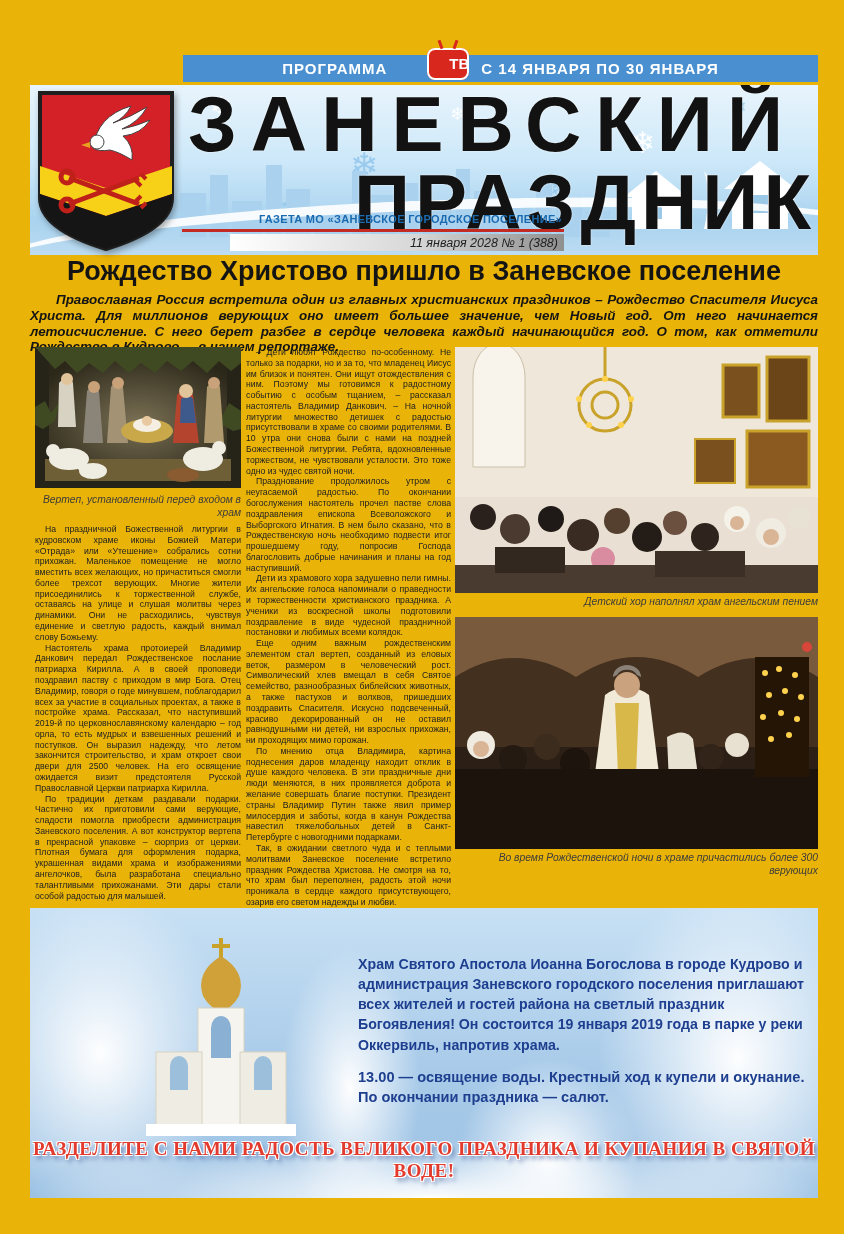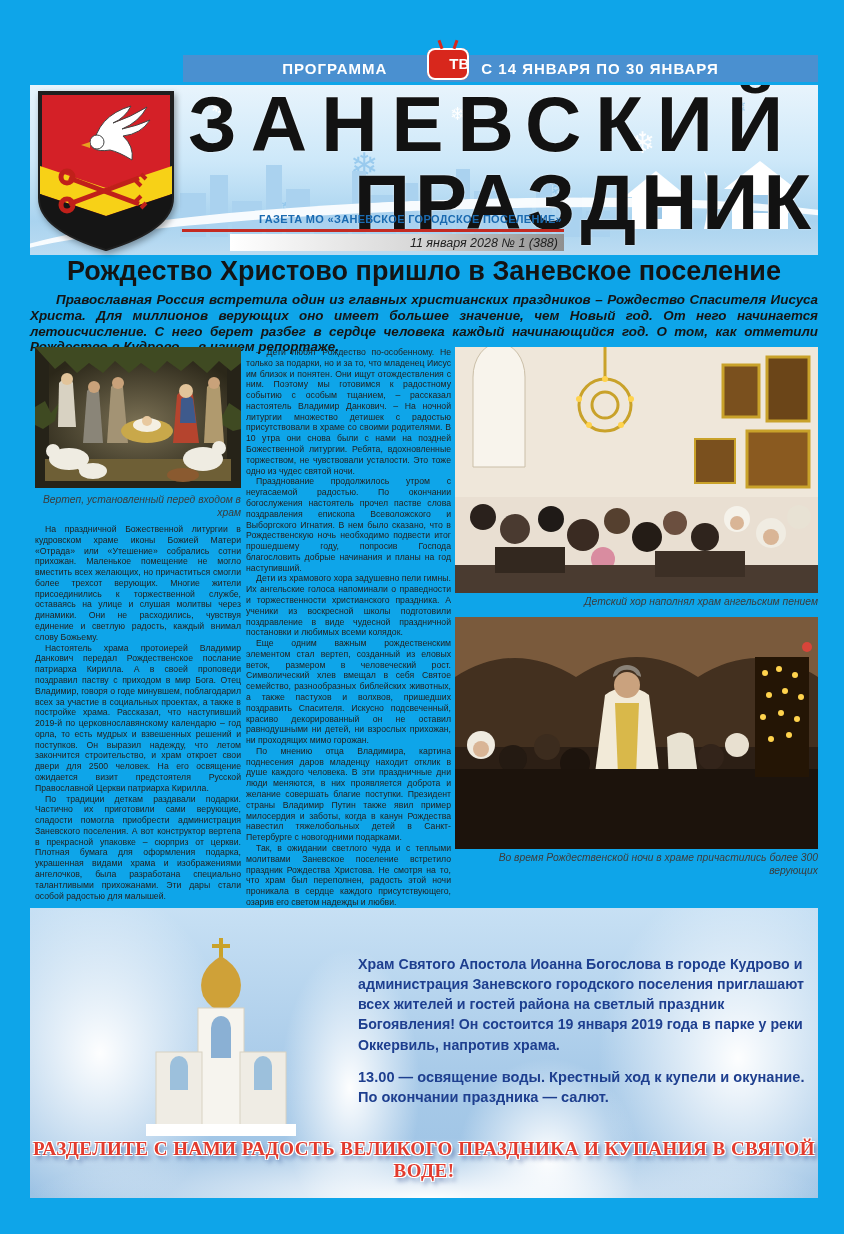--- a/index.html
+++ b/index.html
@@ -1,16 +1,16 @@
 <!DOCTYPE html>
 <html lang="ru"><head>
 <meta charset="utf-8">
 <style>
   html,body{margin:0;padding:0;background:#e9e9e9;}
-  .page{position:relative;width:844px;height:1234px;background:#0ea5e9;margin:0 auto;overflow:hidden;
+  .page{position:relative;width:844px;height:1234px;background:#eab308;margin:0 auto;overflow:hidden;
         font-family:"Liberation Sans",sans-serif;color:#1a1a1a;}
 
   
   .banner{position:absolute;left:183px;top:55px;width:635px;height:27px;background:#4a90d0;
           display:flex;align-items:center;justify-content:center;gap:12px;}
   .banner .blabel{color:#fff;font-weight:bold;font-size:15px;letter-spacing:1px;}
   .tvicon{position:relative;width:42px;height:32px;margin-top:-10px;background:#d8271c;border-radius:8px;
           display:flex;align-items:center;justify-content:flex-end;box-shadow:0 0 0 2px #fff inset;margin-left:28px;}
   .tvicon span{color:#fff;font-weight:bold;font-size:15px;}
   .tvicon:before,.tvicon:after{content:"";position:absolute;top:-8px;width:3px;height:9px;background:#d8271c;}

